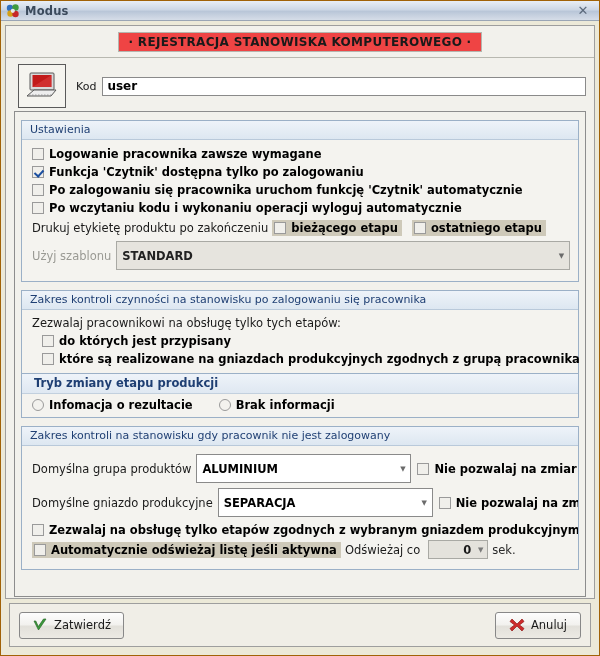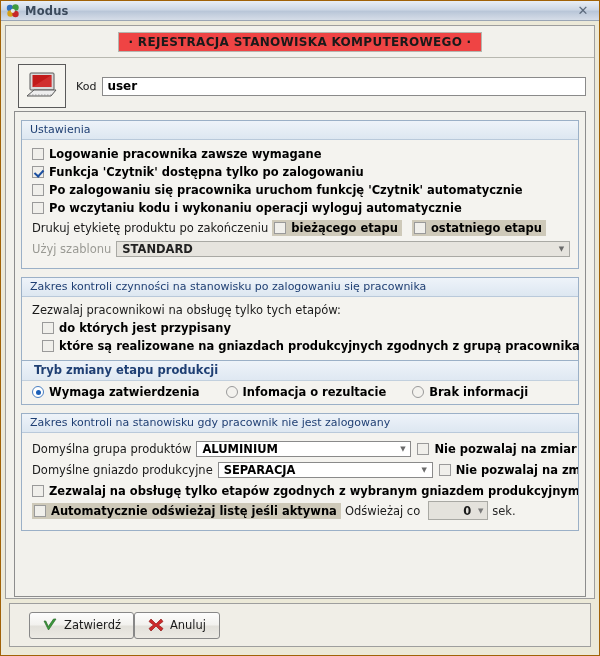--- a/index.html
+++ b/index.html
@@ -250,21 +250,21 @@
   }
   .field-label {
     font-size: 11.5px;
     color: #1a1a1a;
     margin-right: 5px;
     white-space: nowrap;
   }
   .field-label.disabled { color: #9a9a94; }
 
   .combo {
-    height: 16px;
+    height: 29px;
     border: 1px solid #8a8a8a;
     background: #ffffff;
     display: flex;
     align-items: center;
     position: relative;
     cursor: pointer;
   }
   .combo.disabled {
     background: #e6e4de;
     border-color: #a9a9a4;
@@ -374,21 +374,22 @@
 
   
   .buttonbar {
     height: 44px;
     min-height: 44px;
     margin: 4px 4px 4px 4px;
     border: 1px solid #9e9e9e;
     background: #f0eee7;
     display: flex;
     align-items: center;
-    padding: 0 19px;
+    justify-content: space-between;
+    padding: 0 9px;
   }
   .btn {
     height: 27px;
     min-width: 86px;
     border: 1px solid #888;
     border-radius: 3px;
     background: linear-gradient(to bottom, #fdfdfd 0%, #f2f1ee 48%, #e2e0da 52%, #eceae4 100%);
     display: flex;
     align-items: center;
     justify-content: center;
@@ -509,24 +510,20 @@
             </div>
 
             <div class="cbrow" style="padding-left:10px;">
               <span class="cb"></span>
               <span class="cb-label">które są realizowane na gniazdach produkcyjnych zgodnych z grupą pracownika</span>
             </div>
 
             <div class="subgroup" style="margin:6px -8px 0 -10px;border-left:none;border-right:none;border-bottom:none;">
               <div class="subgroup-header">Tryb zmiany etapu produkcji</div>
               <div class="radio-row">
-                <span class="radio-item">
-                  <span class="radio selected"></span>
-                  <span class="radio-label">Wymaga zatwierdzenia</span>
-                </span>
                 <span class="radio-item">
                   <span class="radio"></span>
                   <span class="radio-label">Infomacja o rezultacie</span>
                 </span>
                 <span class="radio-item" style="margin-right:0;">
                   <span class="radio"></span>
                   <span class="radio-label">Brak informacji</span>
                 </span>
               </div>
             </div>

